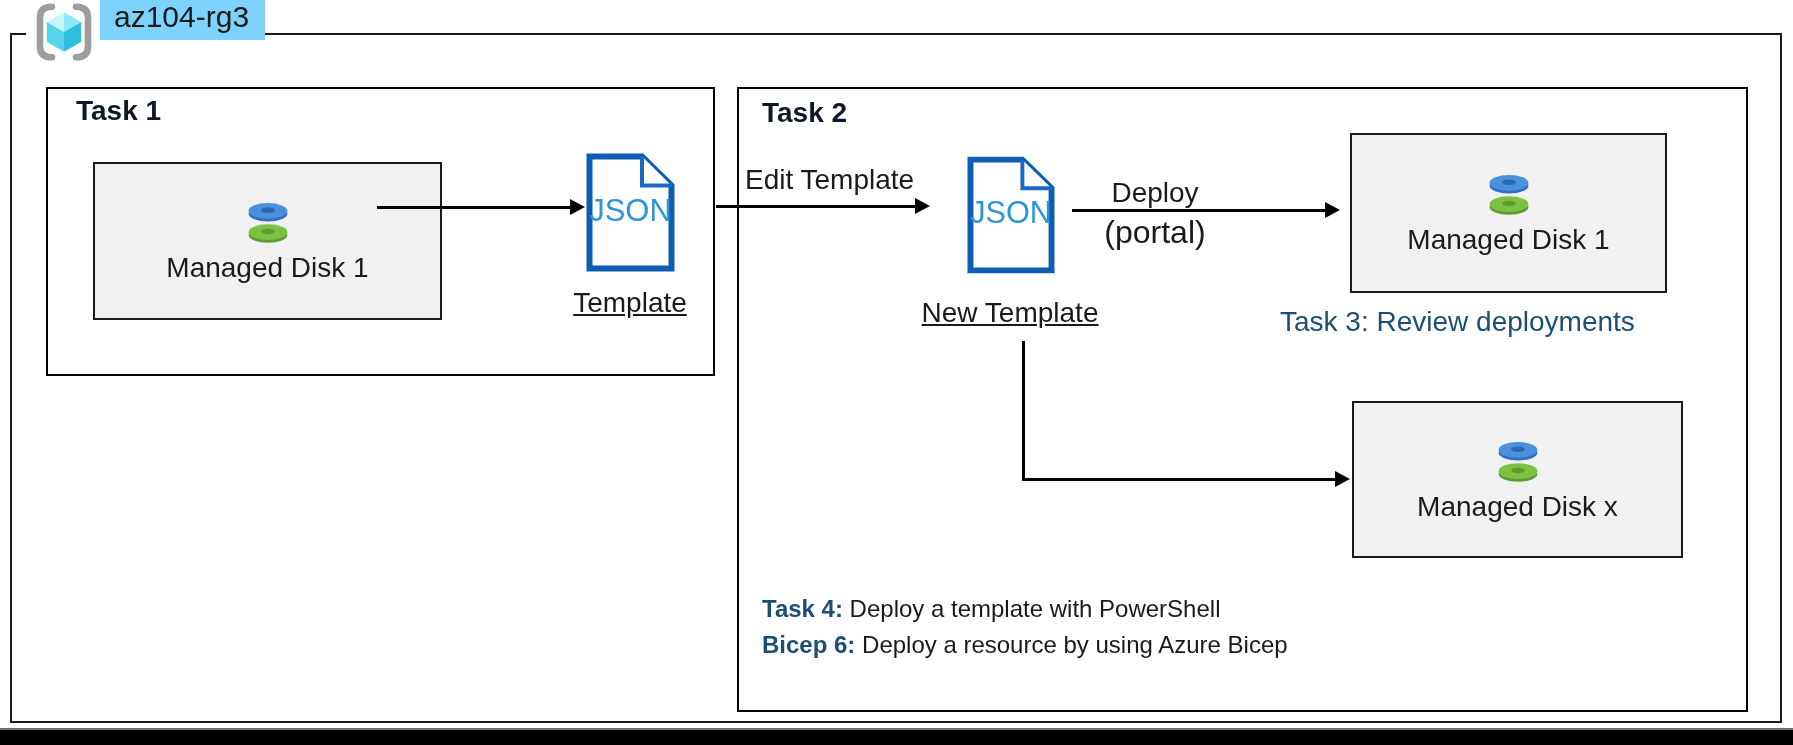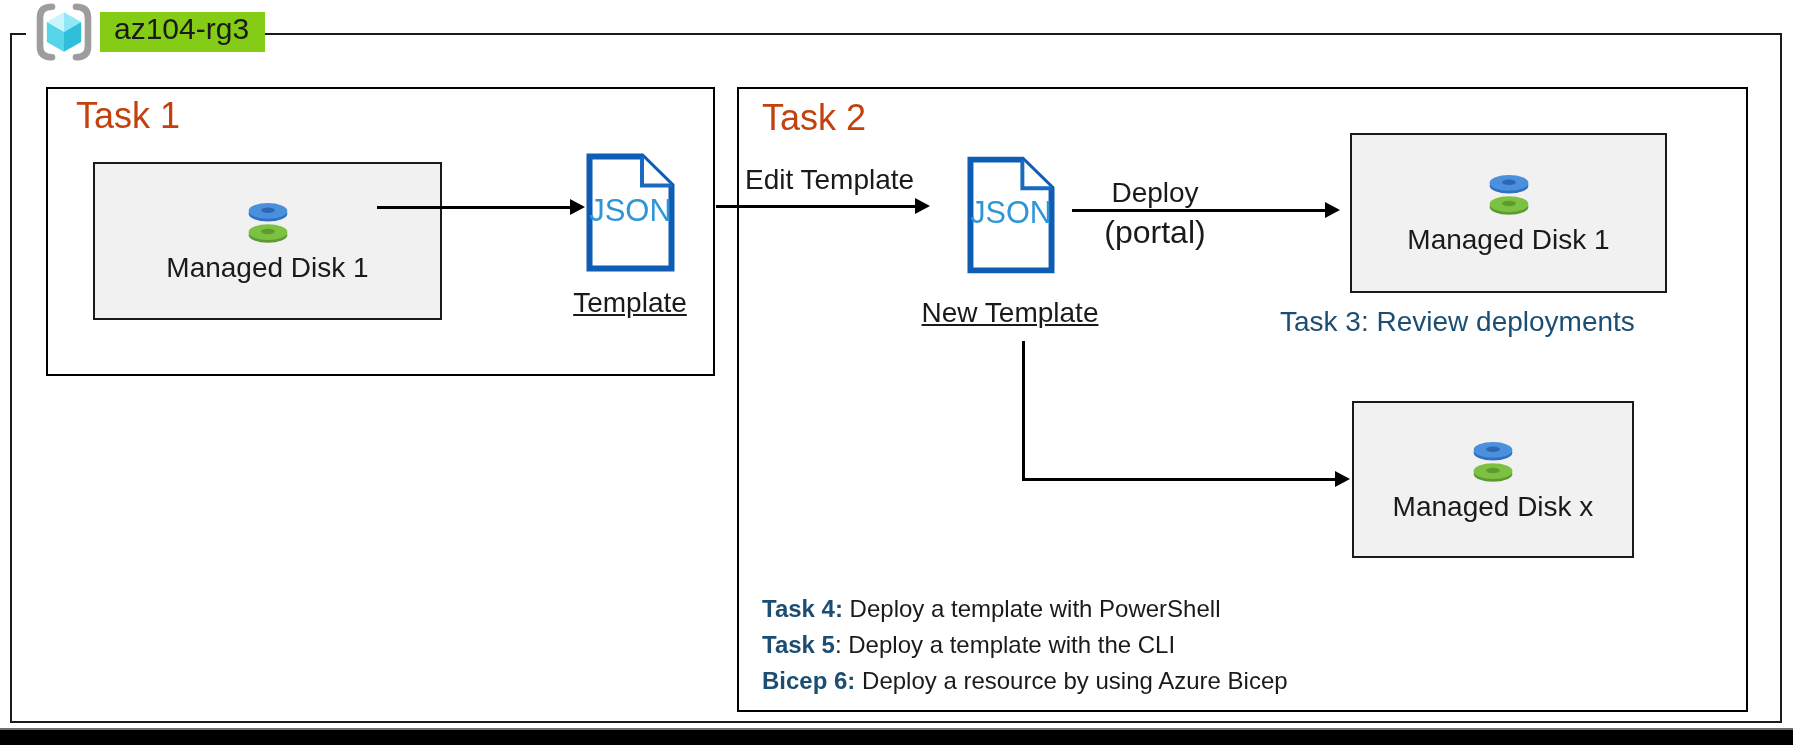--- a/index.html
+++ b/index.html
@@ -3,36 +3,36 @@
 <meta charset="utf-8">
 <style>
   * { margin:0; padding:0; box-sizing:border-box; }
   html,body { width:1793px; height:745px; background:#ffffff; overflow:hidden;
               font-family:"Liberation Sans","DejaVu Sans",sans-serif; color:#1a1a1a; }
   .abs { position:absolute; }
 
   
   .rg-border { left:10px; top:33px; width:1772px; height:690px; border:2px solid #1a1a1a; }
   .rg-icon { left:26px; top:2px; width:76px; height:60px; background:#fff; }
-  .rg-label { left:100px; top:12px; font-size:30px; background:#84cc16; padding:0 16px 6px 14px; }
+  .rg-label { left:100px; top:0; font-size:30px; background:#7dd3fc; padding:0 16px 6px 14px; }
 
   
   .task-box { border:2px solid #000; background:#fff; }
   .task1-box { left:46px; top:87px; width:669px; height:289px; }
   .task2-box { left:737px; top:87px; width:1011px; height:625px; }
-  .task-title { font-size:36px; font-weight:normal; color:#c2410c; }
+  .task-title { font-size:28px; font-weight:bold; color:#0f172a; }
   .t1-title { left:76px; top:95px; }
   .t2-title { left:762px; top:97px; }
 
   
   .res-box { background:#f1f1f1; border:2px solid #1a1a1a; display:flex; flex-direction:column;
              align-items:center; justify-content:center; }
   .md1-box  { left:93px;  top:162px; width:349px; height:158px; }
   .md1b-box { left:1350px; top:133px; width:317px; height:160px; }
-  .mdx-box  { left:1352px; top:401px; width:282px; height:157px; }
+  .mdx-box  { left:1352px; top:401px; width:331px; height:157px; }
   .res-label { font-size:28px; margin-top:6px; }
 
   
   .hline { background:#000; height:3px; }
   .vline { background:#000; width:3px; }
   .ah-right { width:0; height:0; border-top:8px solid transparent;
               border-bottom:8px solid transparent; border-left:15px solid #000; }
 
   .arrow1-line { left:377px; top:206px; width:194px; }
   .arrow1-head { left:570px; top:199px; }
@@ -156,17 +156,16 @@
     <ellipse cx="30" cy="36.3" rx="7.5" ry="3" fill="#5d9b31"></ellipse>
     <ellipse cx="30" cy="17" rx="21" ry="8.5" fill="#2f6fc4"></ellipse>
     <ellipse cx="30" cy="14" rx="21" ry="8.5" fill="#4a90dd"></ellipse>
     <ellipse cx="30" cy="13.3" rx="7.5" ry="3" fill="#2c67b4"></ellipse>
   </svg>
   <div class="res-label">Managed Disk x</div>
 </div>
 
 <div class="abs task-list">
   <div><b>Task 4:</b><span> Deploy a template with PowerShell</span></div>
-  <div><b>Task 5</b><span>: Deploy a template with the CLI</span></div>
   <div><b>Bicep 6:</b><span> Deploy a resource by using Azure Bicep</span></div>
 </div>
 
 <div class="abs bottom-bar"></div>
 
 </body></html>

